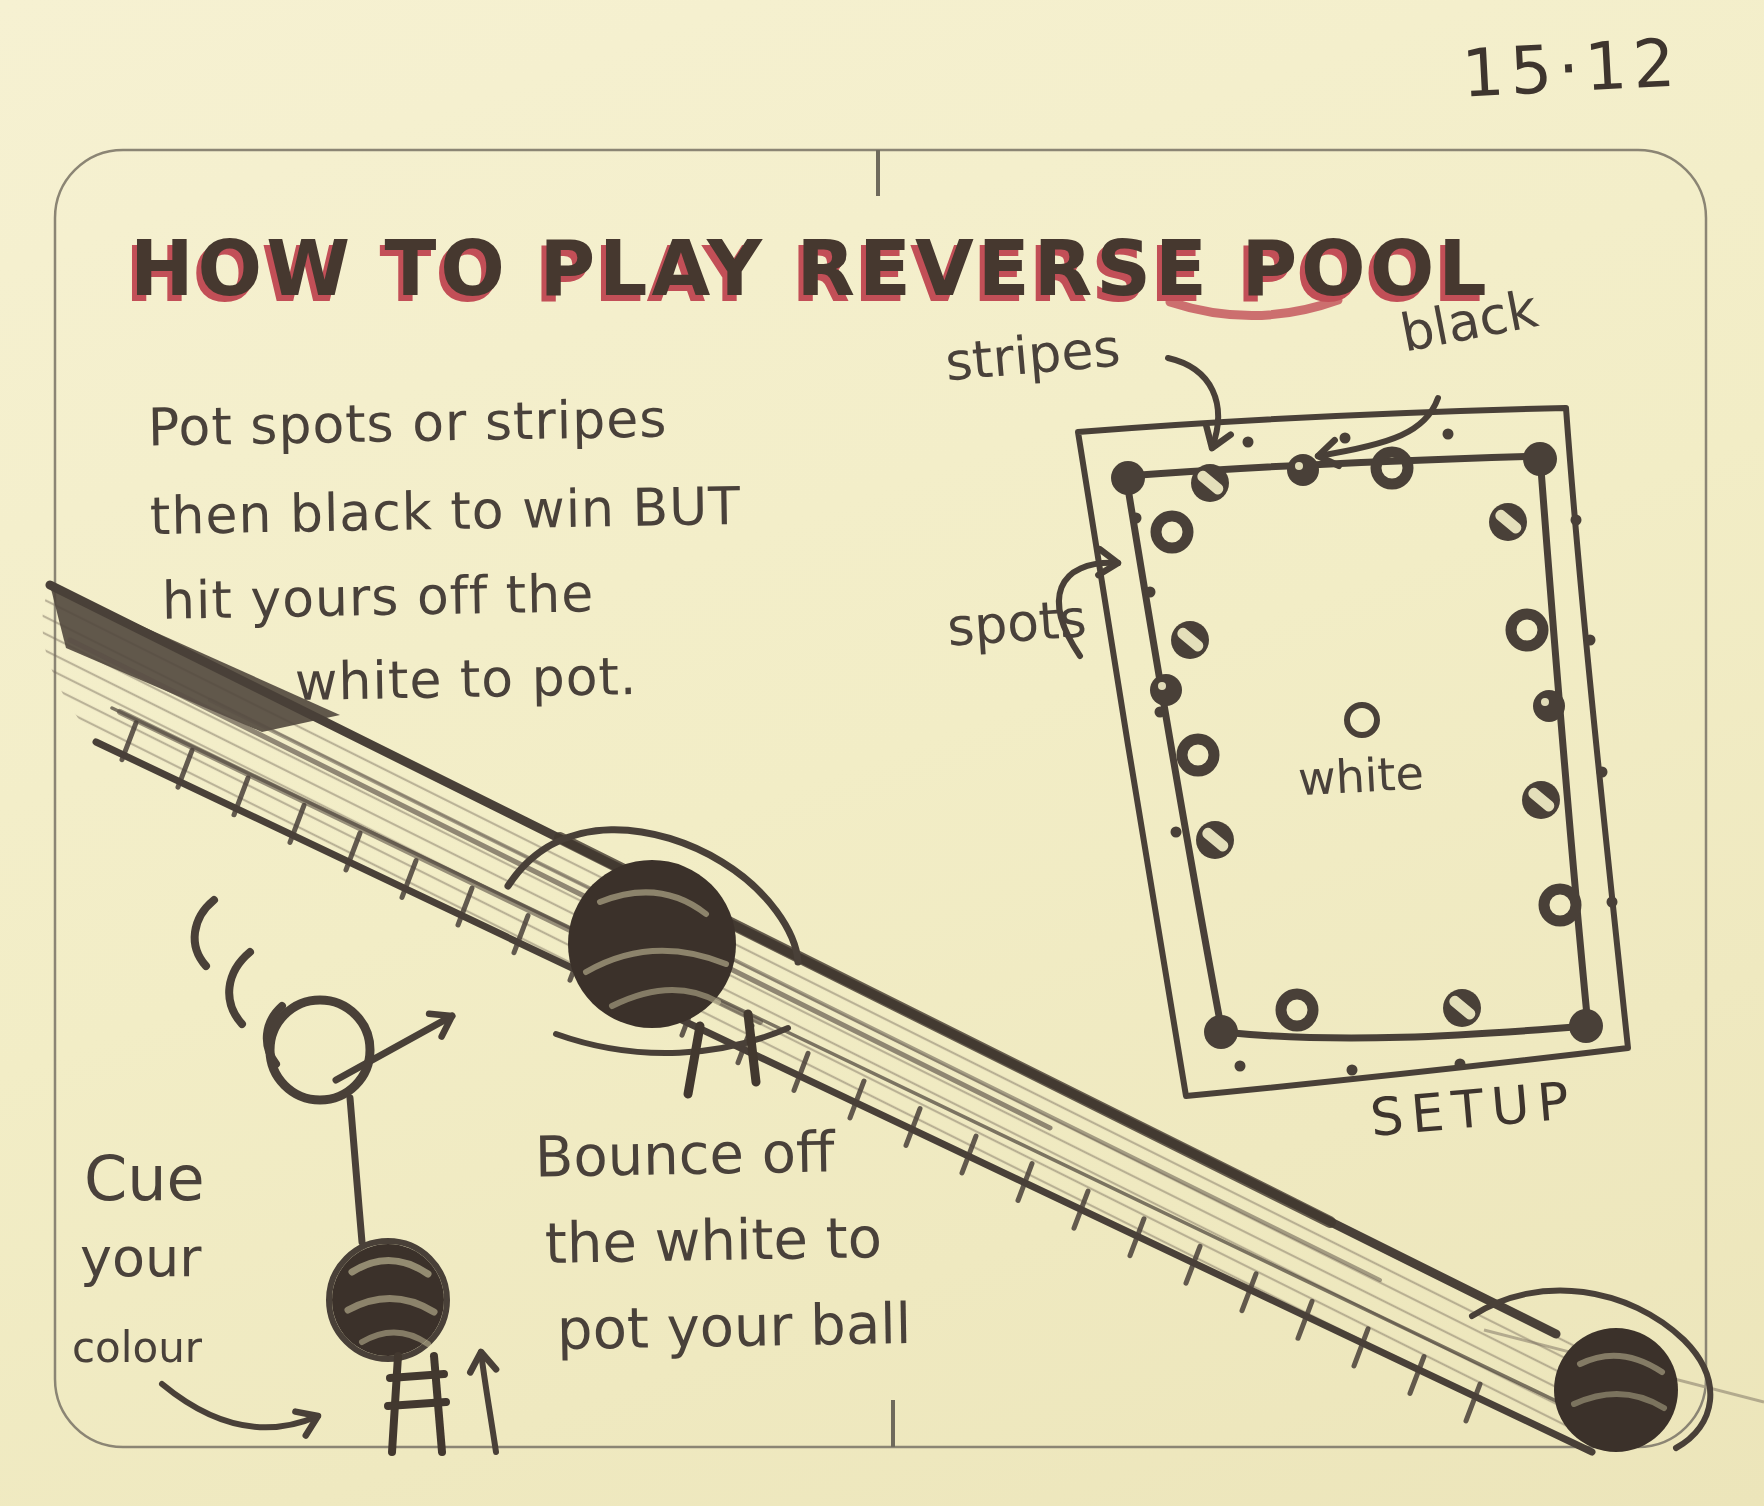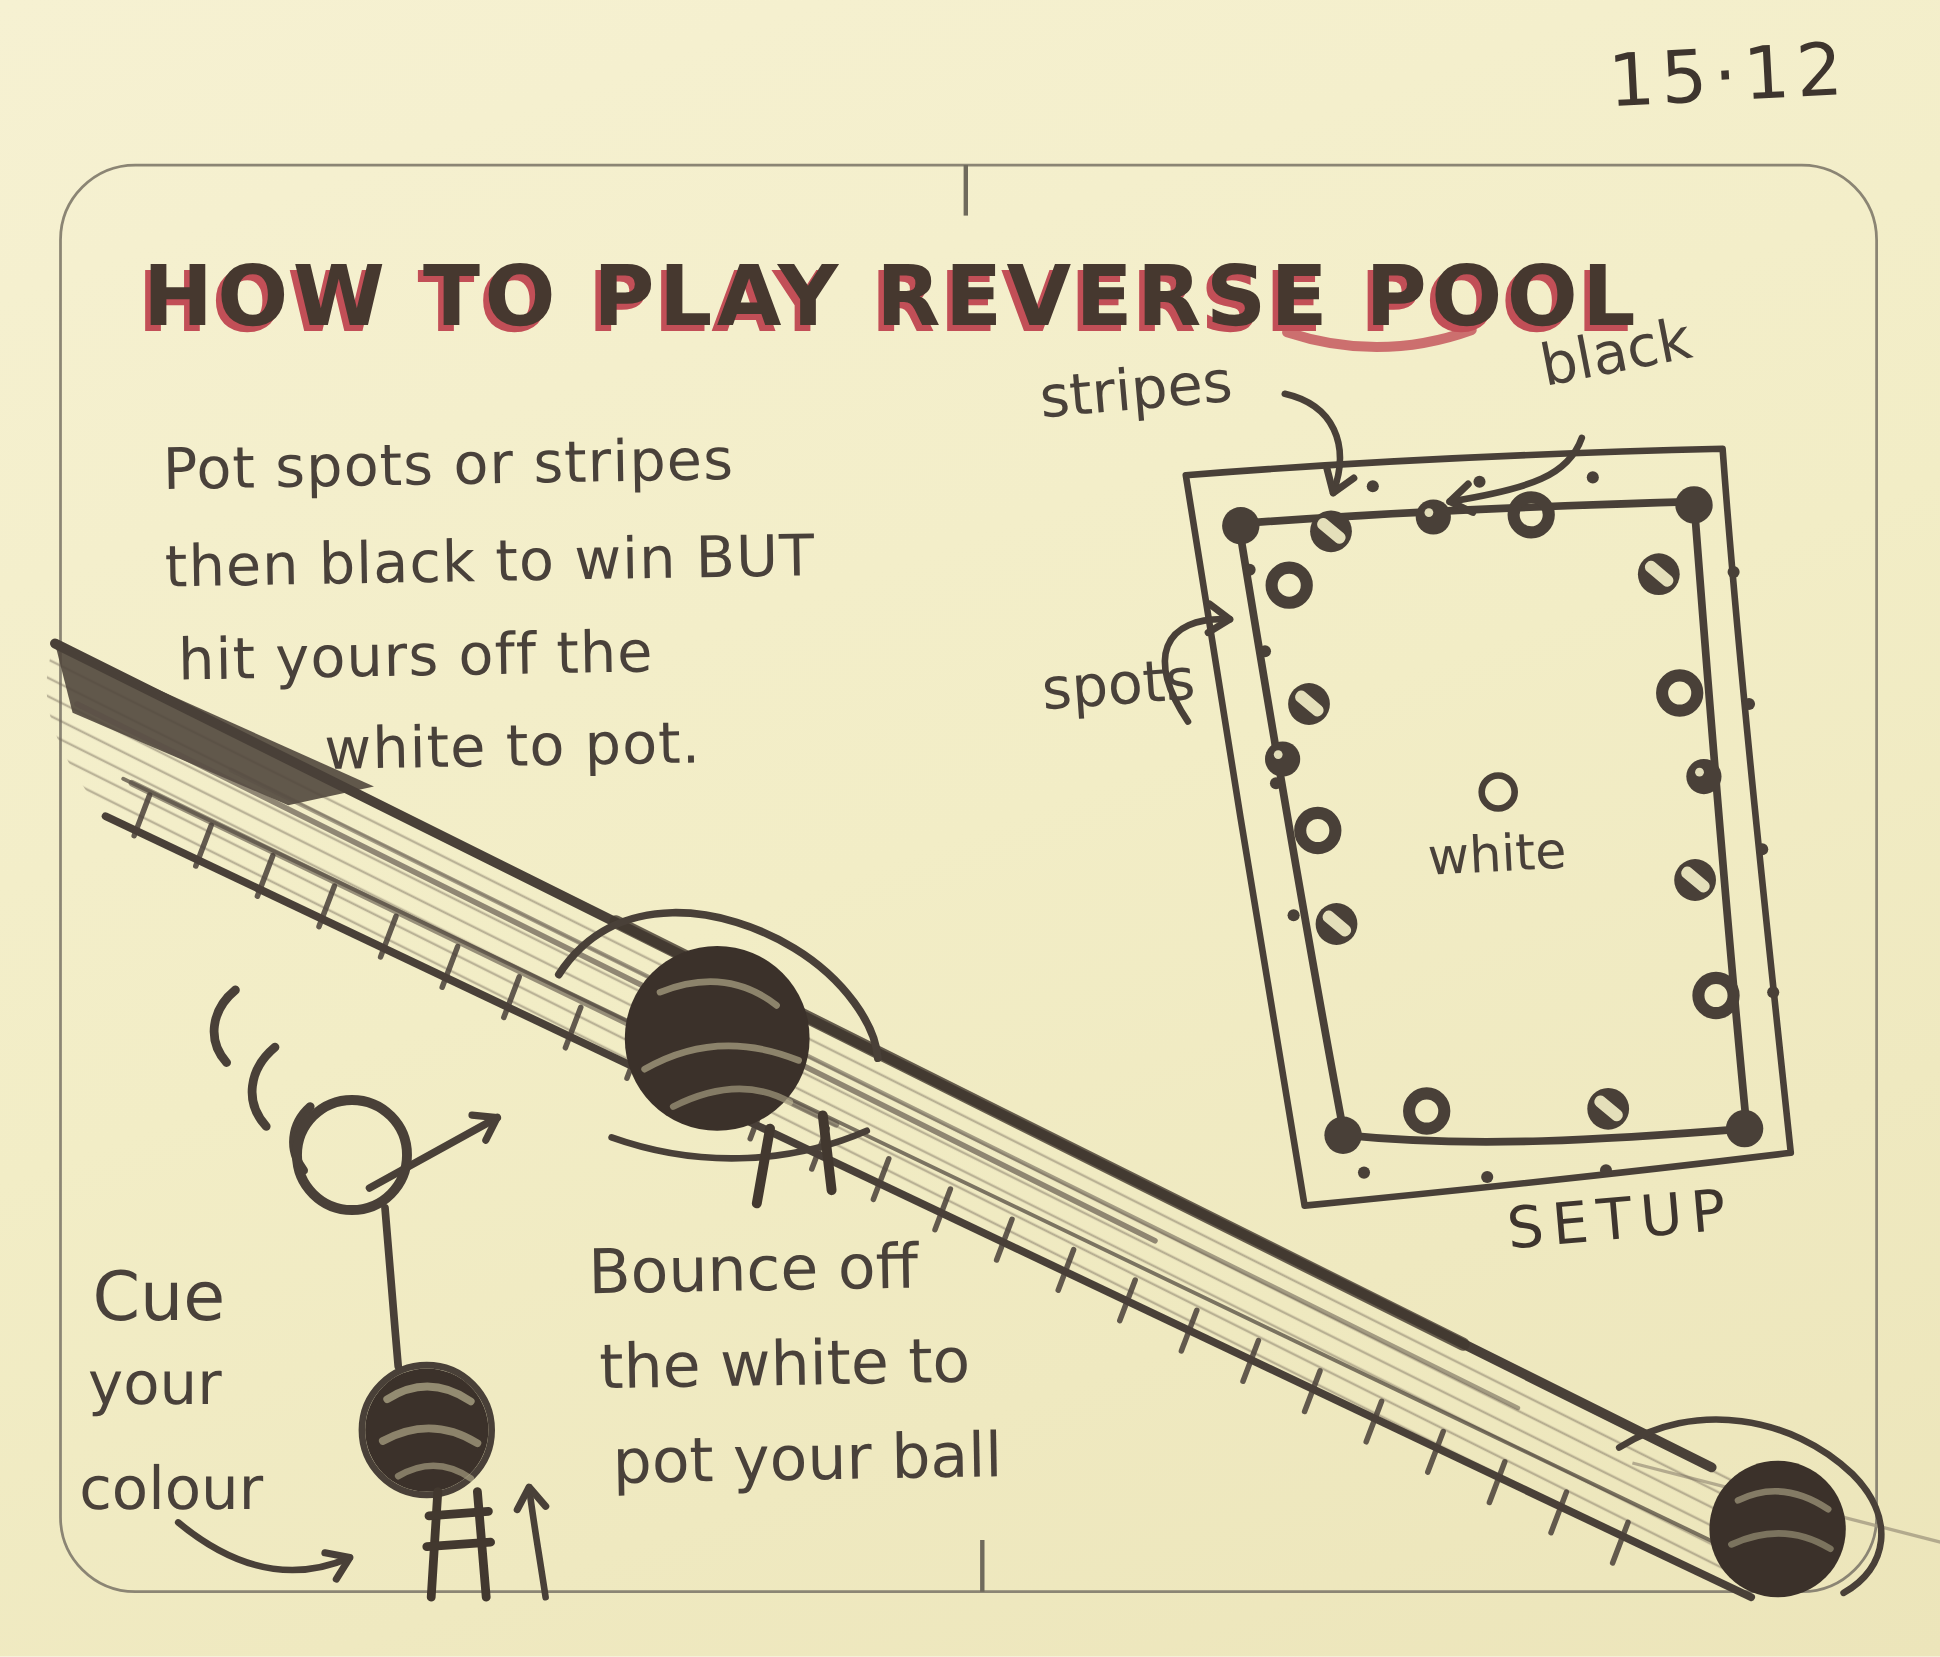--- a/index.html
+++ b/index.html
@@ -239,18 +239,18 @@
   <div class="hw para" style="left:295px;top:652px;">white to pot.</div>
 
   <div class="hw lbl" style="left:945px;top:328px;transform:rotate(-5deg);">stripes</div>
   <div class="hw lbl" style="left:1400px;top:294px;transform:rotate(-11deg);">black</div>
   <div class="hw lbl" style="left:947px;top:596px;transform:rotate(-4deg);">spots</div>
   <div class="hw" style="left:1298px;top:752px;font-size:46px;transform:rotate(-3deg);">white</div>
   <div class="hw" style="left:1370px;top:1082px;font-size:52px;letter-spacing:8px;transform:rotate(-5deg);color:#3e352e;">SETUP</div>
 
   <div class="hw" style="left:84px;top:1146px;font-size:62px;">Cue</div>
   <div class="hw" style="left:80px;top:1230px;font-size:54px;text-align:right;">your</div>
-  <div class="hw" style="left:72px;top:1326px;font-size:54px;">colour</div>
+  <div class="hw" style="left:72px;top:1326px;font-size:42px;">colour</div>
 
   <div class="hw big" style="left:535px;top:1126px;transform:rotate(-1deg);">Bounce off</div>
   <div class="hw big" style="left:545px;top:1212px;transform:rotate(-1deg);">the white to</div>
   <div class="hw big" style="left:557px;top:1298px;transform:rotate(-1deg);">pot your ball</div>
 </div>
 
 </body></html>

